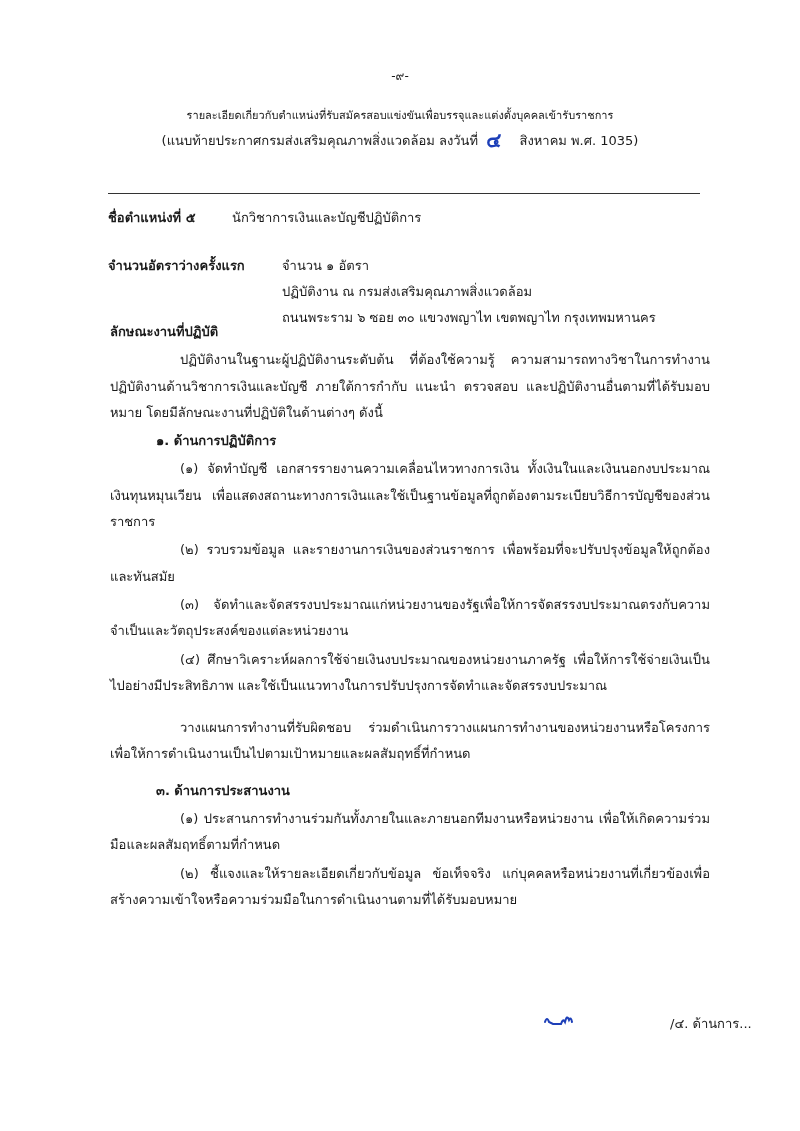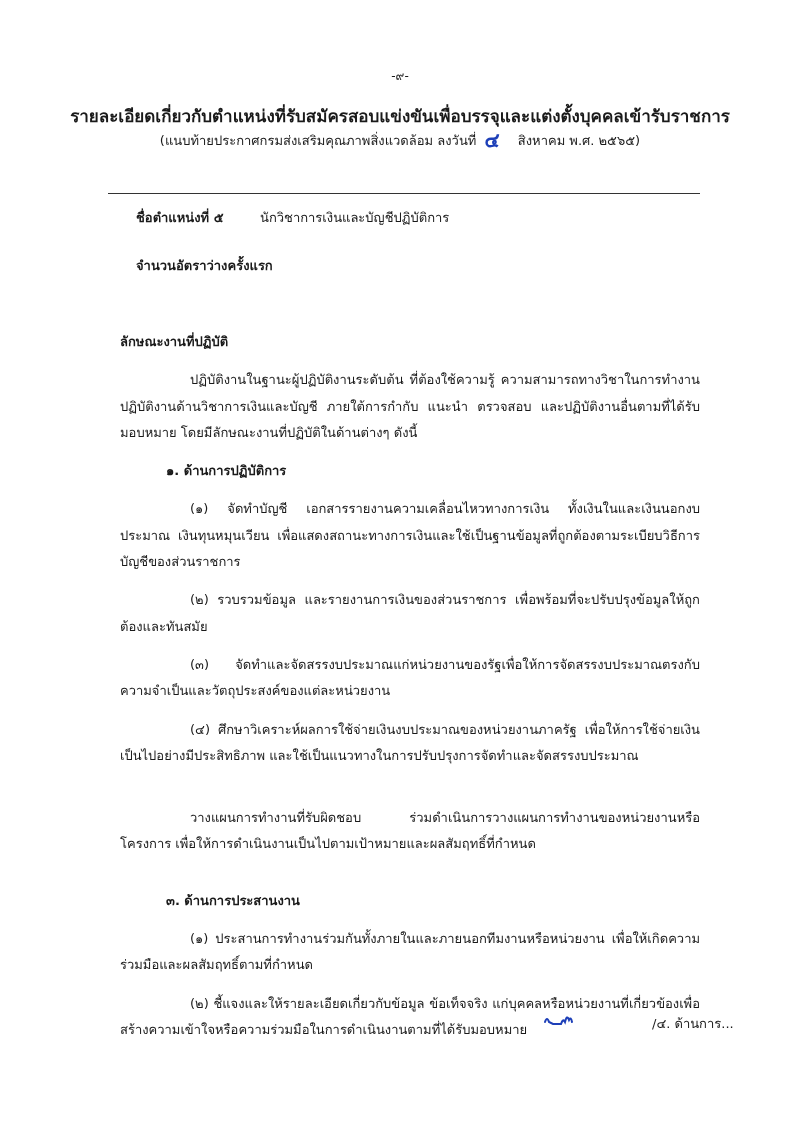--- a/index.html
+++ b/index.html
@@ -26,22 +26,22 @@
     }
     .title-block {
       position: absolute;
       top: 104px;
       left: 0;
       width: 800px;
       text-align: center;
       line-height: 24px;
     }
     .title-block .t1, .title-block .t2 {
-      font-weight: bold;
-      font-size: 17px;
+      font-weight: normal;
+      font-size: 11px;
     }
     .title-block .t3 {
       font-size: 13px;
     }
     .hand-digit {
       color: #1d3fb8;
       font-weight: bold;
       font-size: 20px;
       display: inline-block;
       margin: 0 14px 0 4px;
@@ -57,85 +57,88 @@
     }
     .field-row {
       position: absolute;
       left: 108px;
       font-size: 13px;
       line-height: 20px;
     }
     .field-row .lbl {
       font-weight: bold;
       display: inline-block;
-      margin-left: 28px;
     }
     .pos-name { top: 208px; }
     .pos-name .lbl { width: 124px; }
     .vacancy { top: 256px; }
     .vacancy .lbl { width: 174px; vertical-align: top; }
     .vacancy .vals {
       display: inline-block;
       vertical-align: top;
       line-height: 26px;
       margin-top: -3px;
     }
     .body-text {
       position: absolute;
       left: 108px;
       top: 317px;
       width: 604px;
       font-size: 13px;
       line-height: 26.3px;
     }
     .body-text p {
-      margin: 12px;
+      margin: 2px;
       text-align: justify;
       text-align-last: left;
     }
     .sec-heading { font-weight: bold; }
     .indent1 { text-indent: 70px; }
     .indent-head { padding-left: 46px; font-weight: bold; }
     .gap { height: 6px; }
     .footer-sig {
       position: absolute;
       top: 1010px;
       left: 543px;
       width: 40px;
       height: 20px;
     }
     .footer-cont {
       position: absolute;
       top: 1013px;
-      left: 652px;
+      left: 670px;
       font-size: 13px;
     }
   </style>
 </head>
 <body>
 
 <div class="page-number">-๙-</div>
 
 <div class="title-block">
   <div class="t1">รายละเอียดเกี่ยวกับตำแหน่งที่รับสมัครสอบแข่งขันเพื่อบรรจุและแต่งตั้งบุคคลเข้ารับราชการ</div>
   <div class="t3">
     <span>(แนบท้ายประกาศกรมส่งเสริมคุณภาพสิ่งแวดล้อม ลงวันที่</span>
     <span class="hand-digit">๔</span>
-    <span>สิงหาคม พ.ศ. ๒๕๖๕)</span>
+    <span>สิงหาคม พ.ศ. 1035)</span>
   </div>
 </div>
 
 <div class="hrule"></div>
 
 <div class="field-row pos-name">
   <span class="lbl">ชื่อตำแหน่งที่ ๕</span><span>นักวิชาการเงินและบัญชีปฏิบัติการ</span>
 </div>
 
 <div class="field-row vacancy">
-  <span class="lbl">จำนวนอัตราว่างครั้งแรก</span>
+  <span class="lbl">จำนวนอัตราว่างครั้งแรก</span><span class="vals">
+    <div>จำนวน ๑ อัตรา</div>
+    <div>ปฏิบัติงาน ณ กรมส่งเสริมคุณภาพสิ่งแวดล้อม</div>
+    <div>ถนนพระราม ๖ ซอย ๓๐ แขวงพญาไท เขตพญาไท กรุงเทพมหานคร</div>
+  </span>
 </div>
 
 <div class="body-text">
   <p class="sec-heading">ลักษณะงานที่ปฏิบัติ</p>
   <p class="indent1">ปฏิบัติงานในฐานะผู้ปฏิบัติงานระดับต้น ที่ต้องใช้ความรู้ ความสามารถทางวิชาในการทำงาน ปฏิบัติงานด้านวิชาการเงินและบัญชี ภายใต้การกำกับ แนะนำ ตรวจสอบ และปฏิบัติงานอื่นตามที่ได้รับมอบหมาย โดยมีลักษณะงานที่ปฏิบัติในด้านต่างๆ ดังนี้</p>
 
   <p class="indent-head">๑. ด้านการปฏิบัติการ</p>
   <p class="indent1">(๑) จัดทำบัญชี เอกสารรายงานความเคลื่อนไหวทางการเงิน ทั้งเงินในและเงินนอกงบประมาณ เงินทุนหมุนเวียน เพื่อแสดงสถานะทางการเงินและใช้เป็นฐานข้อมูลที่ถูกต้องตามระเบียบวิธีการบัญชีของส่วนราชการ</p>
   <p class="indent1">(๒) รวบรวมข้อมูล และรายงานการเงินของส่วนราชการ เพื่อพร้อมที่จะปรับปรุงข้อมูลให้ถูกต้องและทันสมัย</p>
   <p class="indent1">(๓) จัดทำและจัดสรรงบประมาณแก่หน่วยงานของรัฐเพื่อให้การจัดสรรงบประมาณตรงกับความจำเป็นและวัตถุประสงค์ของแต่ละหน่วยงาน</p>

